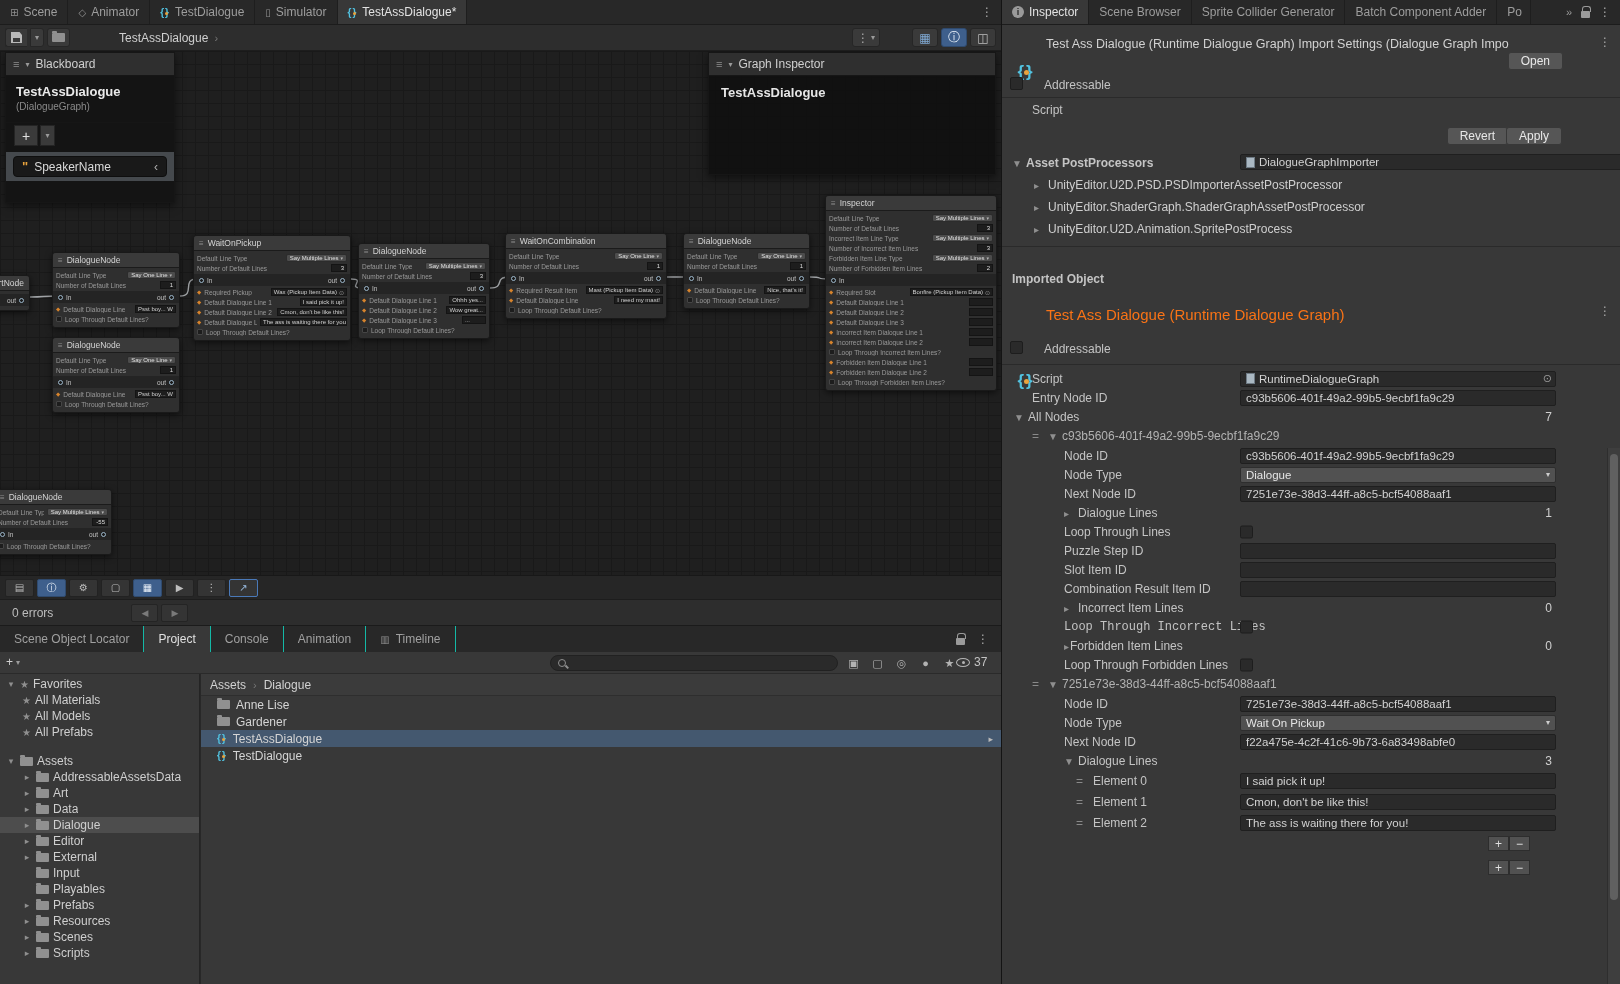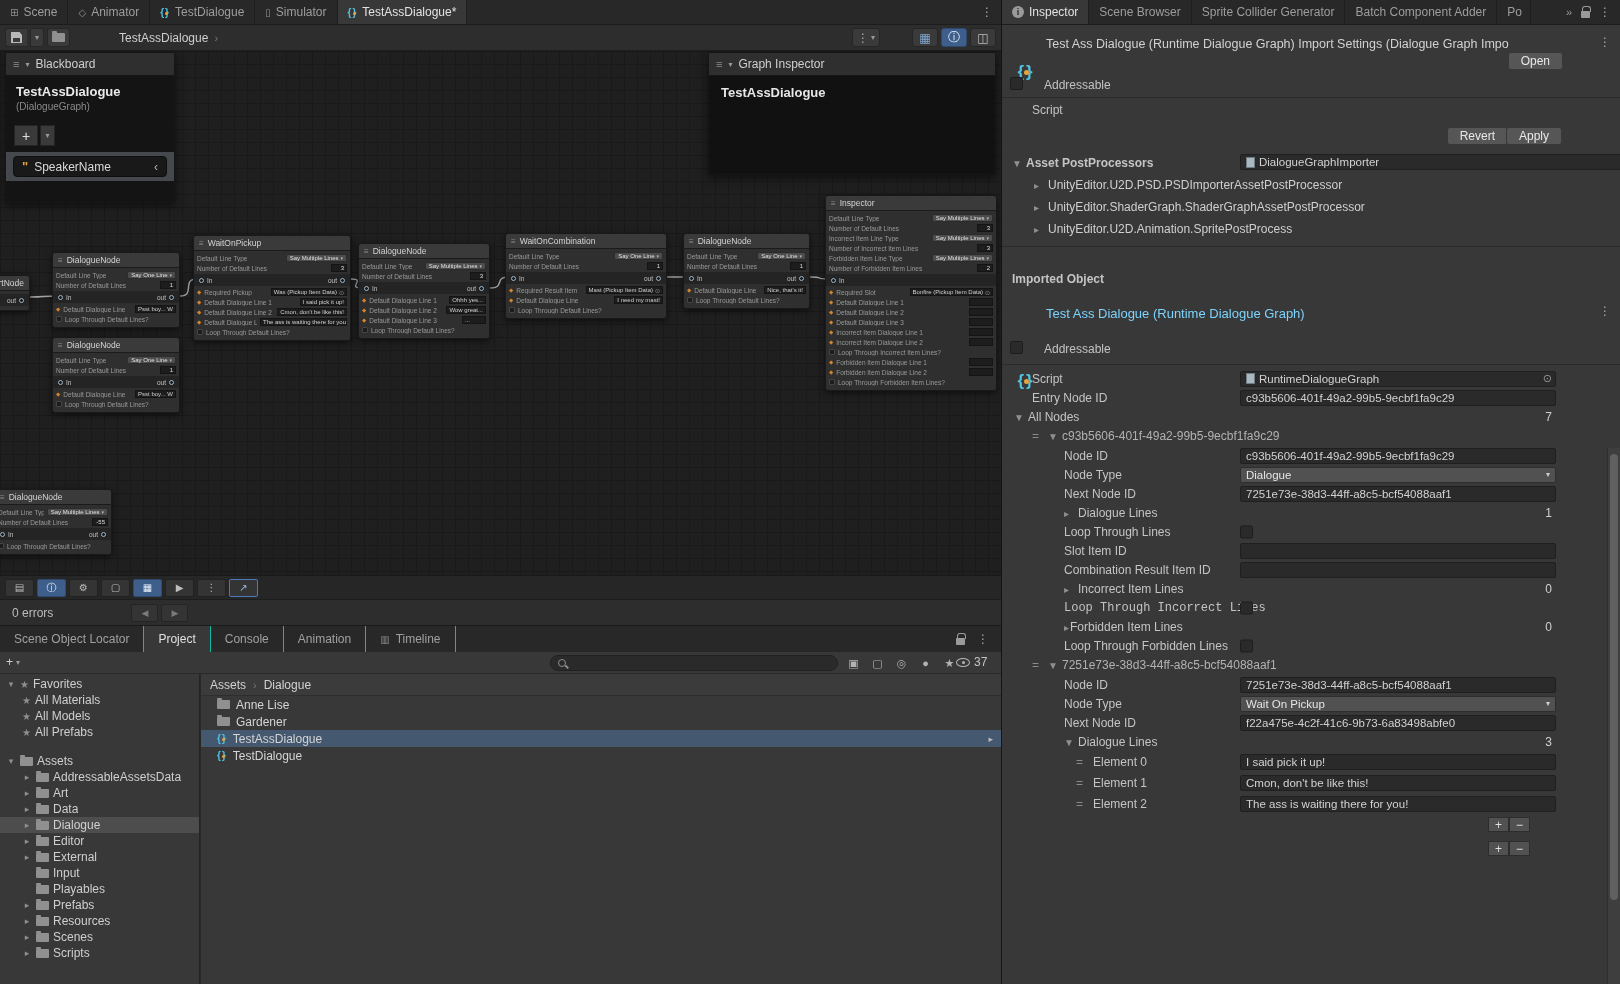--- a/index.html
+++ b/index.html
@@ -136,21 +136,21 @@
   #insp-tabbar{height:25px;background:#282828;border-bottom:1px solid #1c1c1c;display:flex;align-items:stretch;overflow:hidden}
   .itab{display:flex;align-items:center;gap:5px;padding:0 10px;color:#9d9d9d;border-right:1px solid #1e1e1e;white-space:nowrap}
   .itab.active{background:#383838;color:#e2e2e2}
   .itab.cut{overflow:hidden;max-width:34px;flex:none}
   .itab-icons{margin-left:auto;display:flex;align-items:center;gap:9px;padding:0 9px;flex:none}
   .chev2{color:#9a9a9a;font-size:11px}
   .info-badge{width:12px;height:12px;border-radius:50%;background:#9a9a9a;color:#262626;font-size:9px;font-weight:bold;display:flex;align-items:center;justify-content:center;flex:none}
   .dg-big{width:28px;height:28px;color:#52c3e1;font-weight:bold;font-size:17px;letter-spacing:2px;position:relative;display:flex;align-items:center;justify-content:center}
   .dg-big::after{content:"";position:absolute;width:5px;height:5px;border-radius:50%;background:#e8a33d;left:12px;top:12px}
   .ih-title{color:#d2d2d2;white-space:nowrap;overflow:hidden;font-size:12.5px}
-  .ih-title2{color:#7dd3fc;white-space:nowrap;overflow:hidden;font-size:13px}
+  .ih-title2{color:#f97316;white-space:nowrap;overflow:hidden;font-size:15px}
   .ubtn{height:18px;background:#565656;border:1px solid #383838;border-radius:3px;color:#e8e8e8;display:flex;align-items:center;justify-content:center;padding:0 12px;font-size:12px}
   .hdiv{left:0;right:0;height:1px;background:#2a2a2a}
   .ilabel2{color:#c4c4c4;white-space:nowrap}
   .iarrow{color:#8f8f8f;font-size:10px}
   .pprow{height:22px;display:flex;align-items:center}
   .pparrow{margin-left:32px;margin-right:9px;color:#8f8f8f;font-size:10px}
   .pplabel{color:#cfcfcf}
 
   #insp-rows{left:0;top:369px;right:13px}
   .irow{position:relative;height:19px}
@@ -1055,20 +1055,26 @@
         <div class="irow">
           <span class="iarrow" style="left: 62px;">▸</span>
           <span class="ilabel" style="left: 76px;">Dialogue Lines</span>
           <span class="icount">1</span>
         </div>
         <div class="irow">
           <span class="ilabel" style="left: 62px;">Loop Through Lines</span>
           <span class="icheckbox"></span>
         </div>
         <div class="irow">
+          <span class="ilabel" style="left: 62px;">Puzzle Step ID</span>
+          <div class="ifield">
+            <span class="iftext"></span>
+          </div>
+        </div>
+        <div class="irow">
           <span class="ilabel" style="left: 62px;">Slot Item ID</span>
           <div class="ifield">
             <span class="iftext"></span>
           </div>
         </div>
         <div class="irow">
           <span class="ilabel" style="left: 62px;">Combination Result Item ID</span>
           <div class="ifield">
             <span class="iftext"></span>
           </div>

